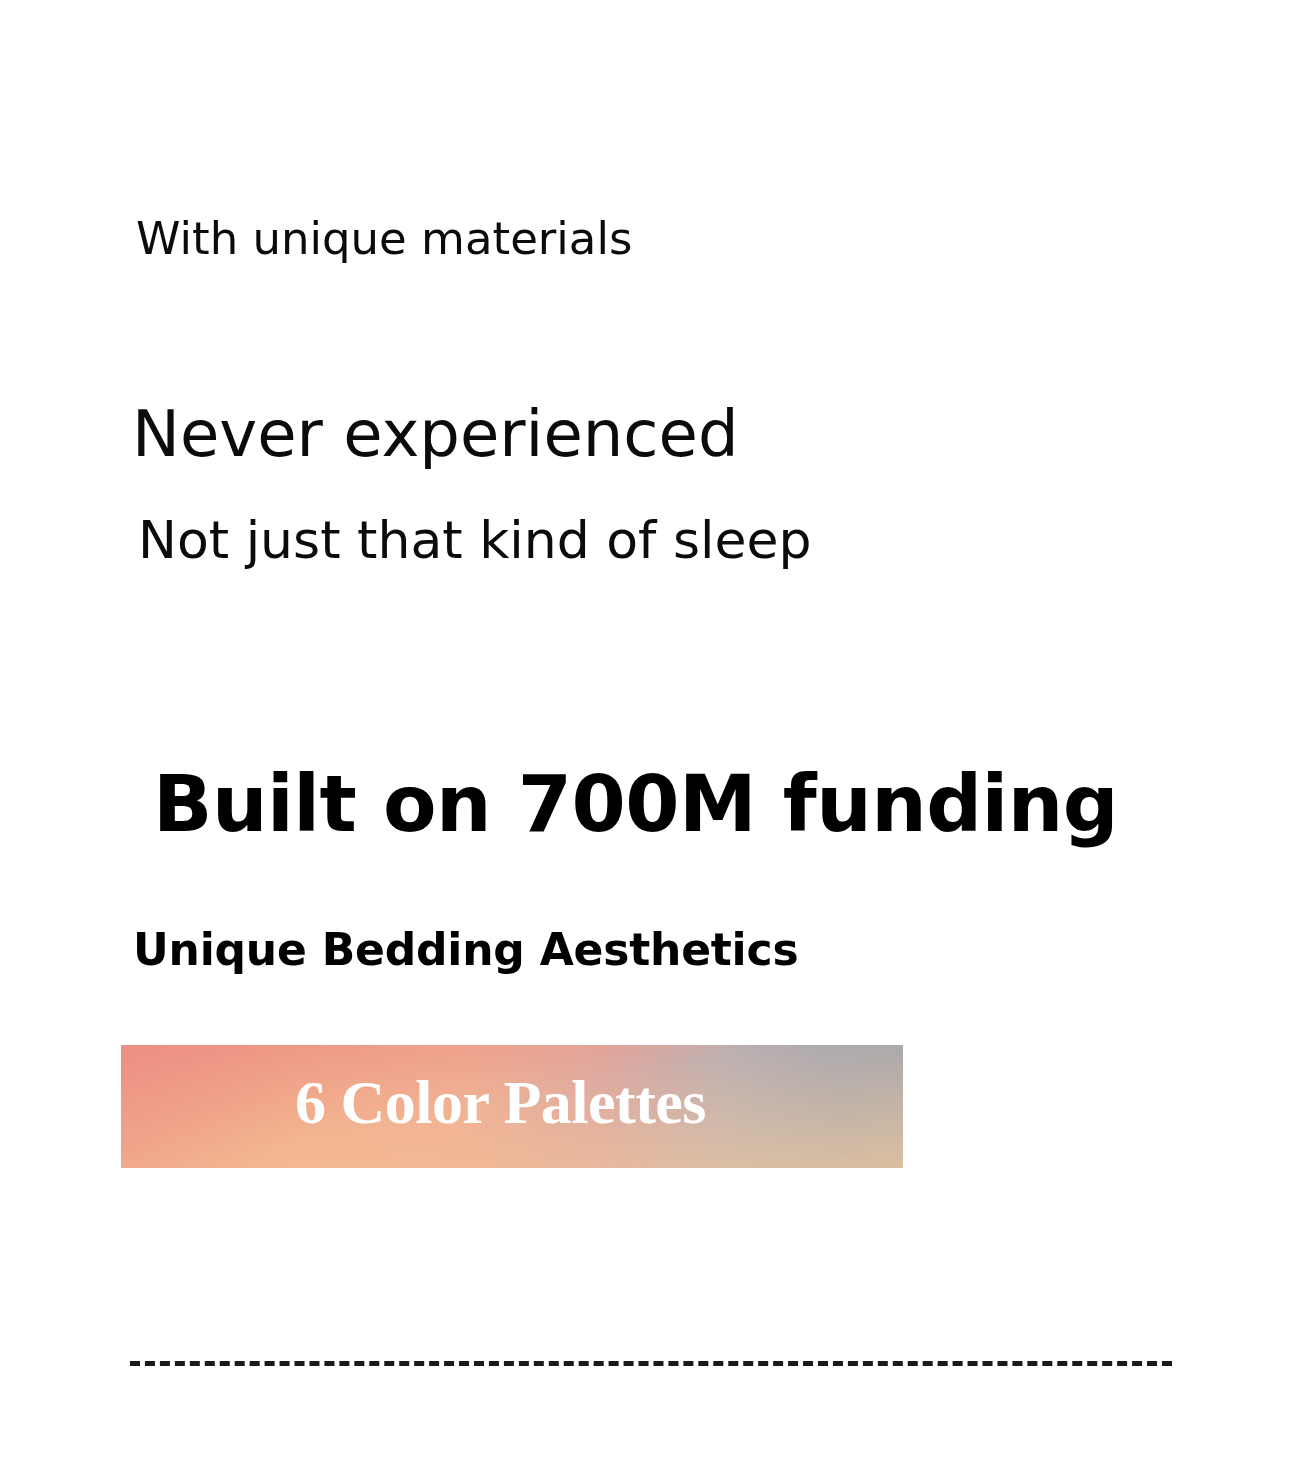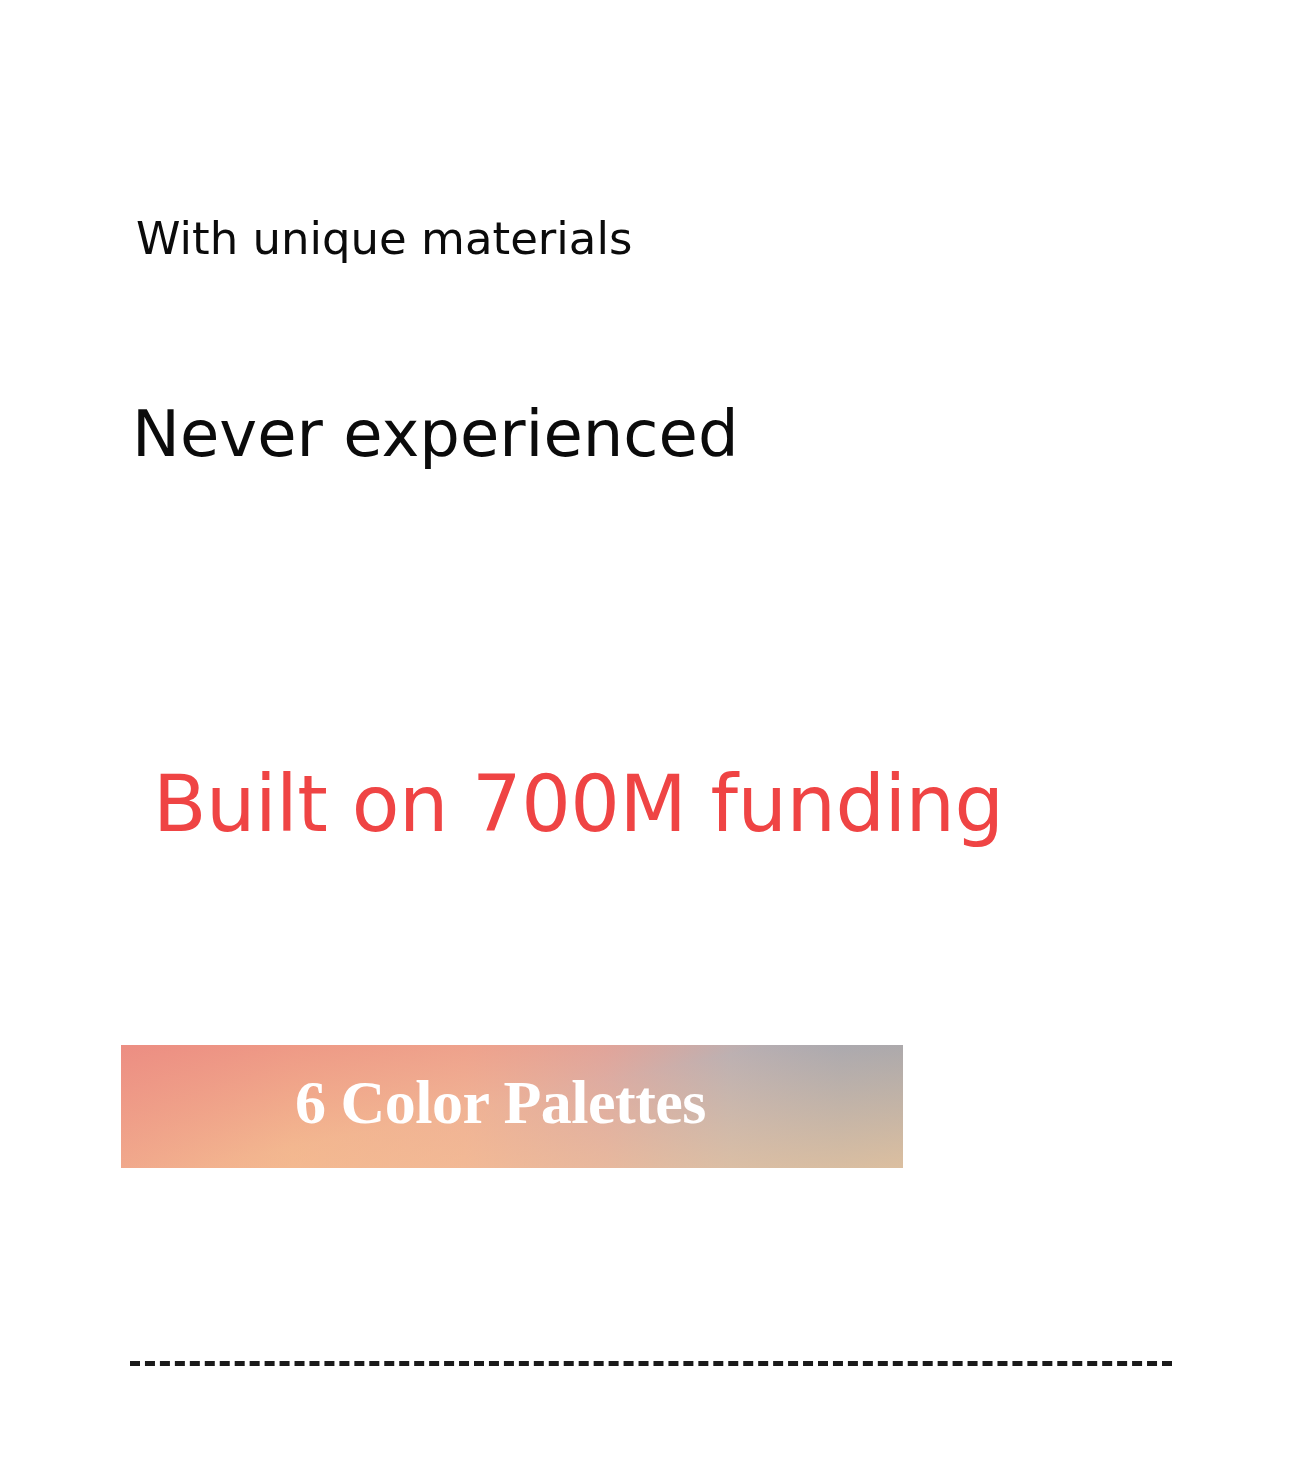--- a/index.html
+++ b/index.html
@@ -48,23 +48,23 @@
   #line-sleep {
     left: 138px;
     top: 514px;
     font-size: 52px;
   }
 
   
   .bold-line {
     position: absolute;
     white-space: nowrap;
-    color: #ef4444;
+    color: #000000;
     font-family: "DejaVu Sans", "Liberation Sans", sans-serif;
-    font-weight: 400;
+    font-weight: 700;
     line-height: 1;
   }
 
   #line-funding {
     left: 153px;
     top: 765px;
     font-size: 78px;
     letter-spacing: -0.5px;
   }
 
@@ -124,23 +124,25 @@
 </style>
 </head>
 <body>
 
 <div id="canvas">
 
   <div class="line" id="line-materials">With unique materials</div>
 
   <div class="line" id="line-never">Never experienced</div>
 
+  <div class="line" id="line-sleep">Not just that kind of sleep</div>
 
   <div class="bold-line" id="line-funding">Built on 700M funding</div>
 
+  <div class="bold-line" id="line-aesthetics">Unique Bedding Aesthetics</div>
 
   <div id="palette-band">
     <div id="palette-band-label">6 Color Palettes</div>
   </div>
 
   <hr id="divider">
 
 </div>
 
 </body></html>

